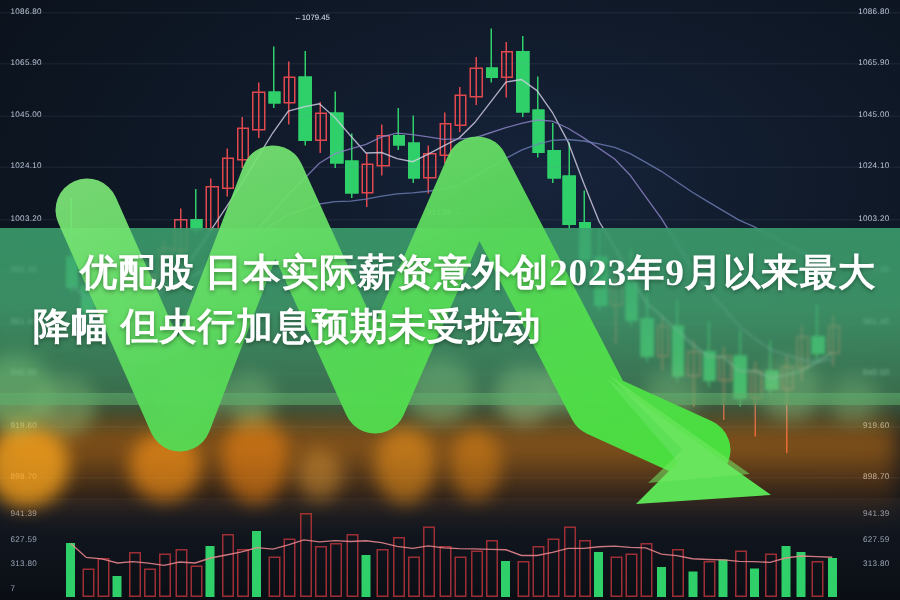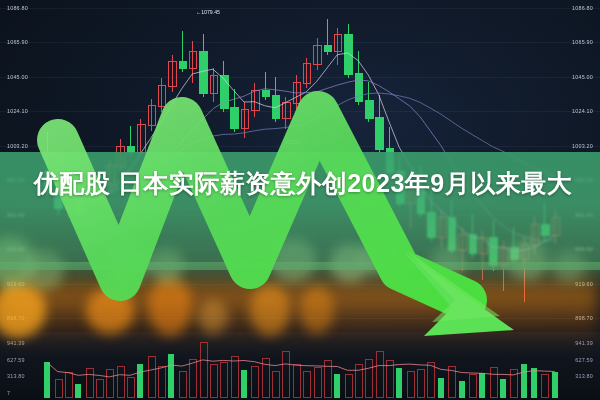--- a/index.html
+++ b/index.html
@@ -63,21 +63,21 @@
 
   
   .headline{
     position:absolute;left:16px;right:16px;top:166px;
     text-align:center;color:#ffffff;
     font-size:25px;font-weight:bold;line-height:1.38;
     letter-spacing:.5px;
     text-shadow:0 1px 3px rgba(0,0,0,.35);
   }
   .headline .ln{display:block;}
-  .ln1{text-align:center;padding-left:6px;}
+  .ln1{text-align:right;padding-left:6px;font-family:Liberation Serif, serif;}
   .ln2{text-align:left;padding-left:6px;}
 
   
   .marker{position:absolute;font-size:5.2px;color:#cfd8e6;white-space:nowrap;}
   .marker.hi{color:#d9e2f0;}
   .marker.lo{color:#9fd8c0;}
 </style>
 </head>
 <body>
 
@@ -336,15 +336,16 @@
       <path d="M 392 246 L 506 318 L 486 268 L 520 320 L 462 330 L 470 300 Z" fill="#57e04b" opacity="0"></path>
 
       <polygon points="384,236 505,316 448,318 470,338 404,300 430,292" fill="#5ce055" opacity="0"></polygon>
       <polygon points="404,252 514,330 424,336 452,308" fill="#5ce055"></polygon>
       <polygon points="406,250 500,316 432,322 455,300" fill="#72ea62" opacity=".55"></polygon>
     </svg>
   </div>
 
   <div class="headline">
     <span class="ln ln1">优配股 日本实际薪资意外创2023年9月以来最大</span>
+    <span class="ln ln2">降幅 但央行加息预期未受扰动</span>
   </div>
 
 </div>
 
 </body></html>

